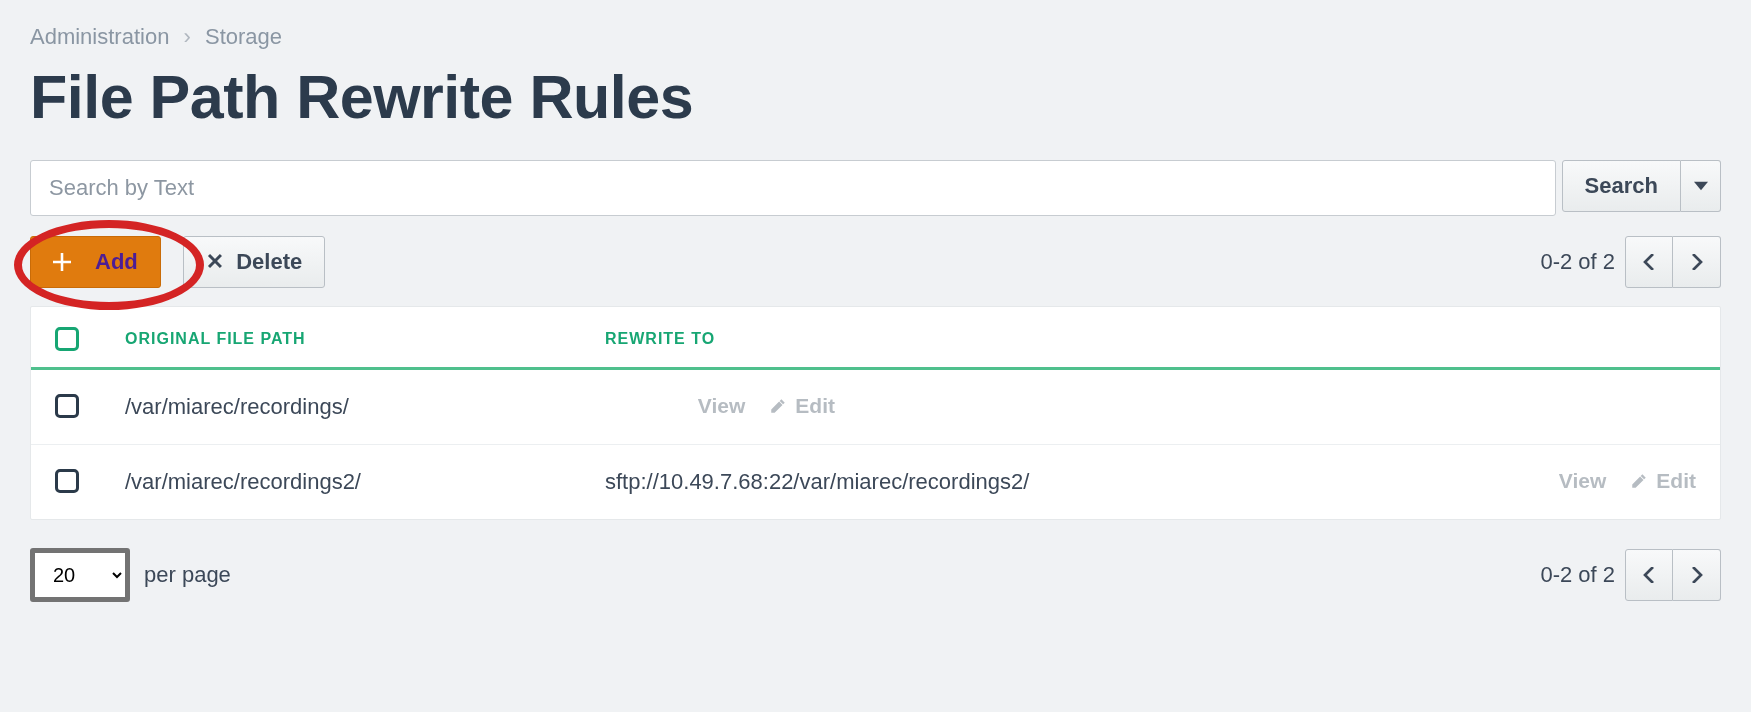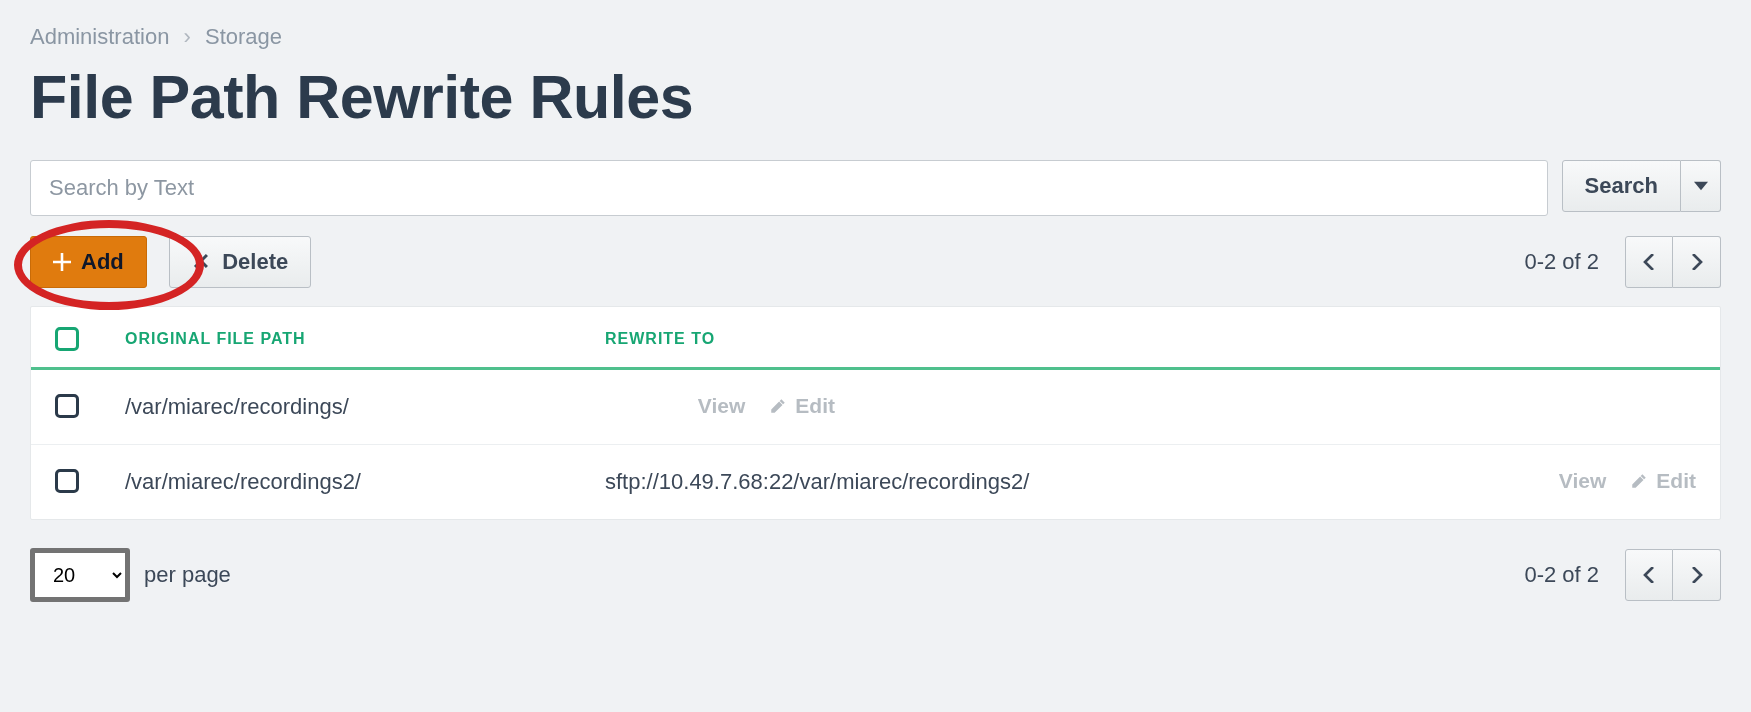--- a/index.html
+++ b/index.html
@@ -59,61 +59,61 @@
     border: 1px solid #b9bfc5;
     background: linear-gradient(#f8f9fa,#e9eced);
     color: #3c4858;
     border-radius: 3px;
     cursor: pointer;
   }
   .btn-group {
     display: inline-flex;
   }
   .btn-group .btn { border-radius: 0; }
-  .btn-group .btn:first-child { border-top-left-radius: 3px; border-bottom-left-radius: 3px; margin-left: 8px; }
+  .btn-group .btn:first-child { border-top-left-radius: 3px; border-bottom-left-radius: 3px; }
   .btn-group .btn:last-child  { border-top-right-radius: 3px; border-bottom-right-radius: 3px; border-left: none; }
   .btn-caret { width: 40px; padding: 0; }
   .btn-caret svg { width: 14px; height: 14px; }
   .toolbar-row {
     display: flex;
     align-items: center;
     margin-bottom: 18px;
     position: relative;
   }
   .toolbar-left {
     display: flex;
     align-items: center;
     gap: 22px;
   }
   .btn-add {
     background: #e07b0e;
     border: 1px solid #c96b07;
-    color: #0f172a;
-    gap: 10px;
+    color: #4c1d95;
+    gap: 24px;
   }
   .btn-add svg { width: 18px; height: 18px; fill: #fff; }
   .btn-delete {
     gap: 12px;
   }
   .btn-delete .x { font-weight: 700; color: #3c4858; font-size: 22px; }
   .annot-circle {
     position: absolute;
     left: -16px;
     top: -16px;
     width: 190px;
     height: 90px;
     border: 8px solid #d42424;
     border-radius: 50%;
     pointer-events: none;
   }
   .toolbar-right {
     margin-left: auto;
     display: flex;
     align-items: center;
-    gap: 18px;
+    gap: 10px;
   }
   .range-text { font-size: 22px; color: #3c4858; }
   .pager .btn { width: 48px; padding: 0; }
   .pager .btn svg { width: 16px; height: 16px; }
   .pager .btn + .btn { border-left: none; }
 
   .table {
     background: #fff;
     border: 1px solid #e5e8ea;
     border-radius: 2px;

